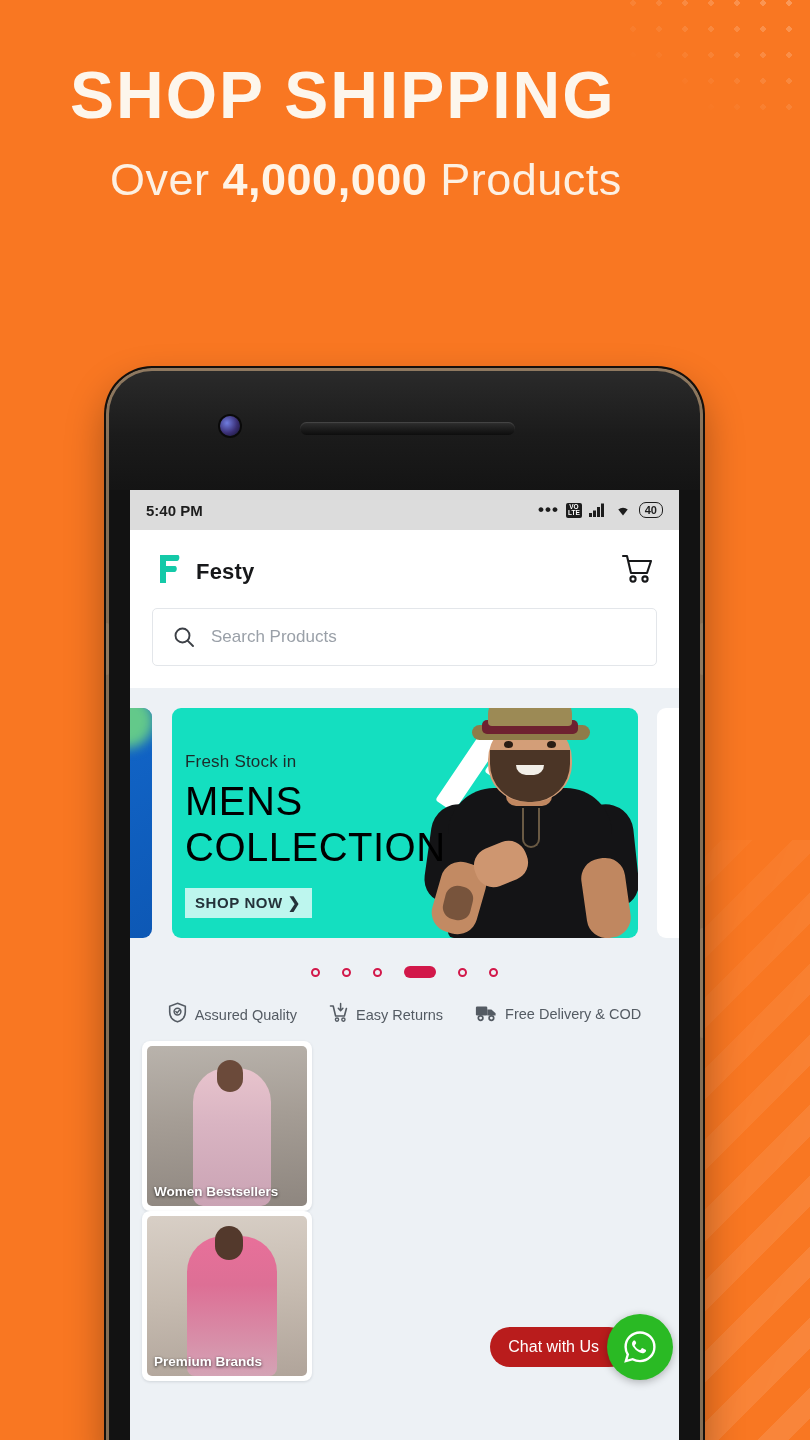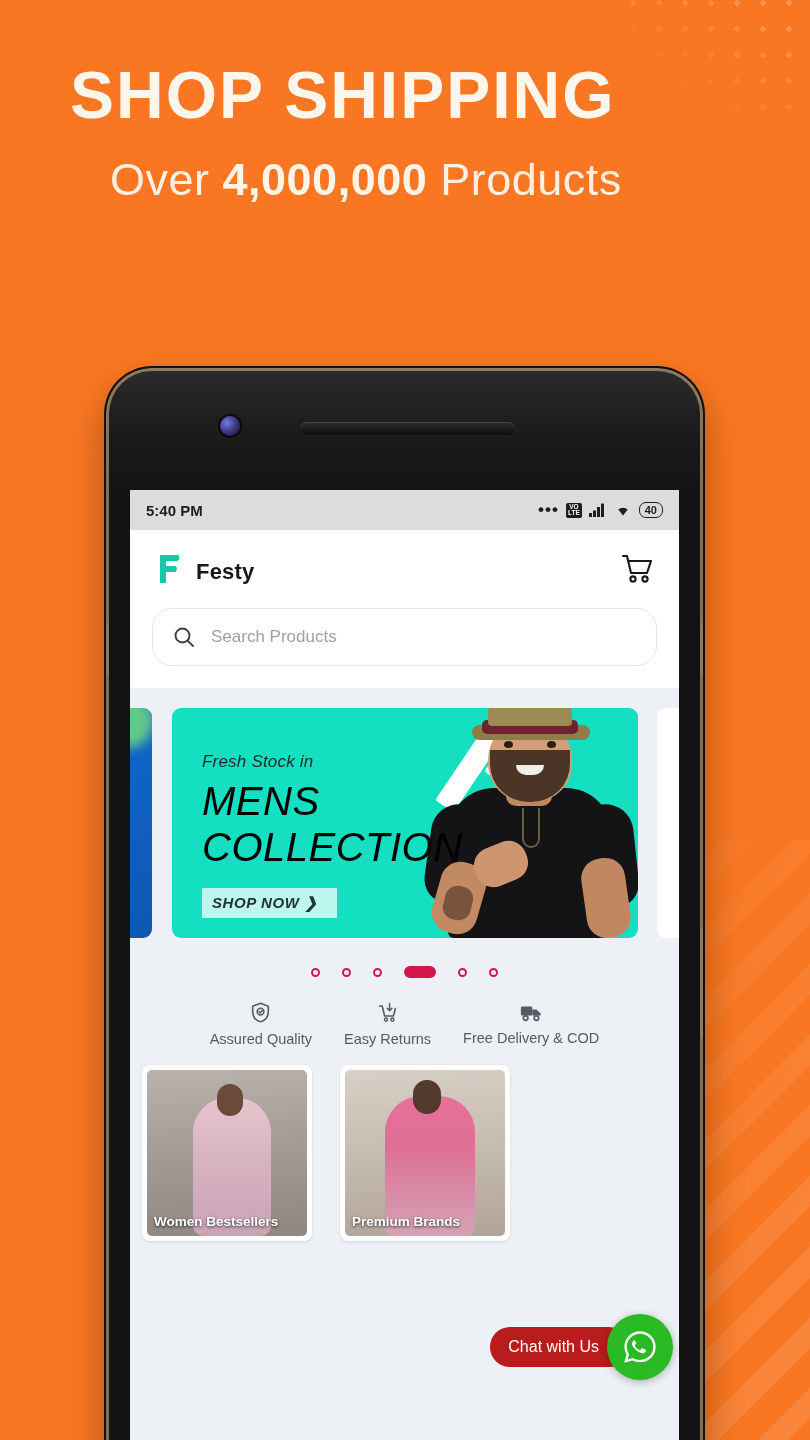--- a/index.html
+++ b/index.html
@@ -106,50 +106,50 @@
   #appbar{
     height:78px; background:#fff; display:flex; align-items:center;
     justify-content:space-between; padding:0 26px;
   }
   #brand{ display:flex; align-items:flex-end; gap:14px; }
   #brand-name{ font-size:22px; font-weight:700; color:#17181a; letter-spacing:.2px; }
 
   
   #searchwrap{ background:#fff; padding:0 22px 22px; }
   #searchbar{
-    height:58px; border:1px solid #E3E6EA; border-radius:20px;
+    height:58px; border:1px solid #E3E6EA; border-radius:5px;
     display:flex; align-items:center; gap:16px; padding:0 20px; background:#fff;
   }
   #search-placeholder{ font-size:17px; color:#9aa0a8; }
 
   
   #carousel{ position:relative; height:250px; margin-top:10px; }
   .slide{ position:absolute; top:10px; height:230px; border-radius:9px; }
   #slide-prev{ left:-18px; width:40px; background:linear-gradient(150deg,#1266c9,#0d58b5); overflow:hidden; }
   #slide-prev .blob{ position:absolute; left:-12px; top:-14px; width:54px; height:54px; border-radius:50%; background:#63c98a; filter:blur(6px); }
   #slide-next{ right:-18px; width:40px; background:#ffffff; }
   #slide-main{
     left:42px; width:466px; background:#14DFC0; overflow:hidden;
   }
   .slash{
     position:absolute; background:#fff; width:22px; border-radius:3px;
     transform:rotate(34deg); transform-origin:center;
   }
   #slash1{ left:300px; top:-28px; height:138px; }
   #slash2{ left:344px; top:-40px; height:120px; }
-  #banner-txt{ position:absolute; left:30px; top:44px;font-style:italic; }
+  #banner-txt{ position:absolute; left:13px; top:44px; }
   #banner-kicker{ font-size:17px; color:#1d2b2a; font-weight:400; letter-spacing:.2px; }
   #banner-l1, #banner-l2{
     font-size:40px; color:#000000; font-weight:400; letter-spacing:.5px; line-height:46px;
   }
   #banner-l1{ margin-top:6px; }
   #banner-cta{
     display:inline-block; margin-top:18px; background:rgba(255,255,255,.72);
     color:#24323a; font-size:15px; font-weight:700; letter-spacing:.6px;
-    padding:6px 19px 6px 10px;
+    padding:6px 11px 6px 10px;
   }
   
   #model{ position:absolute; right:8px; bottom:0; width:200px; height:230px; }
   .m{ position:absolute; }
   #m-shirt{ left:18px; bottom:0; width:164px; height:150px; background:#141416; border-radius:46px 46px 6px 6px; }
   #m-sleeveL{ left:-2px; bottom:34px; width:56px; height:100px; background:#141416; border-radius:28px 14px 18px 24px; transform:rotate(8deg); }
   #m-sleeveR{ right:-6px; bottom:30px; width:54px; height:104px; background:#141416; border-radius:14px 28px 24px 18px; transform:rotate(-6deg); }
   #m-armL{ left:6px; bottom:4px; width:46px; height:72px; background:#C28A63; border-radius:20px; transform:rotate(16deg); }
   #m-armR{ right:2px; bottom:0px; width:44px; height:80px; background:#C08760; border-radius:20px; transform:rotate(-8deg); }
   #m-hand{ left:44px; bottom:54px; width:54px; height:40px; background:#CE9670; border-radius:18px; transform:rotate(-22deg); }
@@ -168,31 +168,31 @@
   
   #carousel-dots{ display:flex; align-items:center; justify-content:center; gap:22px; height:48px; }
   .cdot{ width:9px; height:9px; border-radius:50%; border:2.6px solid #D2184A; }
   .cdot.active{ width:32px; height:12px; border-radius:7px; background:#D2184A; border:none; }
 
   
   #features{
     display:flex; align-items:center; justify-content:center; gap:32px;
     padding:6px 0 18px; background:#EDF1F5;
   }
-  .feat{ display:flex; align-items:center; gap:8px; font-size:14.5px; color:#545b63;flex-direction:column; }
+  .feat{ display:flex; align-items:flex-end; gap:8px; font-size:14.5px; color:#545b63; }
 
   
   #section-title{
     text-align:center; font-size:22px; font-weight:700; color:#15181c;
     padding:14px 0 18px; letter-spacing:.2px;
   }
   #section-title .dash{ color:#15181c; padding:0 6px; }
 
   
-  #stores{ display:flex; gap:28px; padding:0 8px 0 12px; }
+  #stores{ display:flex; gap:0; padding:0 8px 0 12px;flex-direction:column; }
   .store-card{
     width:170px; flex:0 0 170px; height:176px; background:#fff;
     border-radius:8px; padding:5px; box-shadow:0 1px 3px rgba(20,30,50,.13);
     position:relative; overflow:hidden;
   }
   .store-img{ width:100%; height:100%; border-radius:5px; position:relative; overflow:hidden; }
   .store-label{
     position:absolute; left:12px; bottom:12px; z-index:5;
     color:#fff; font-size:13.5px; font-weight:700;
     text-shadow:0 1px 3px rgba(0,0,0,.75); white-space:nowrap;

